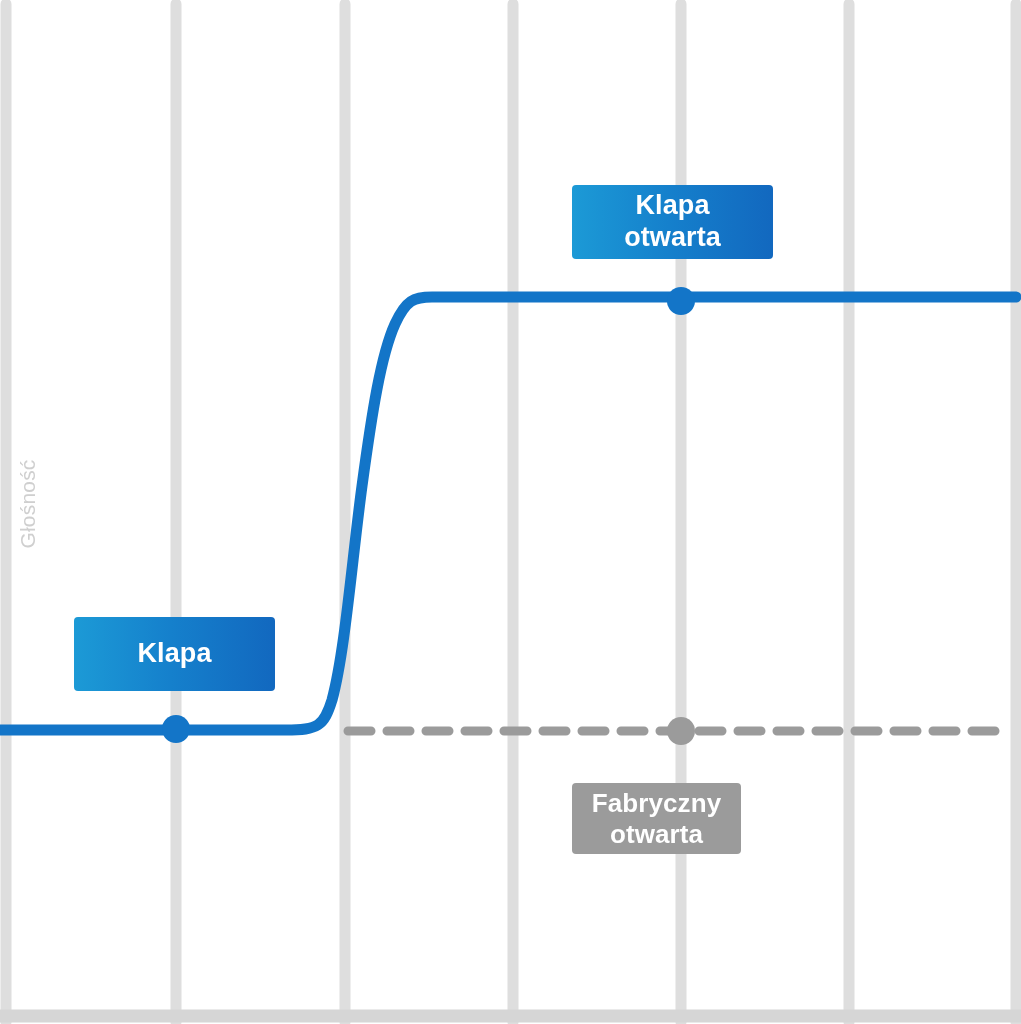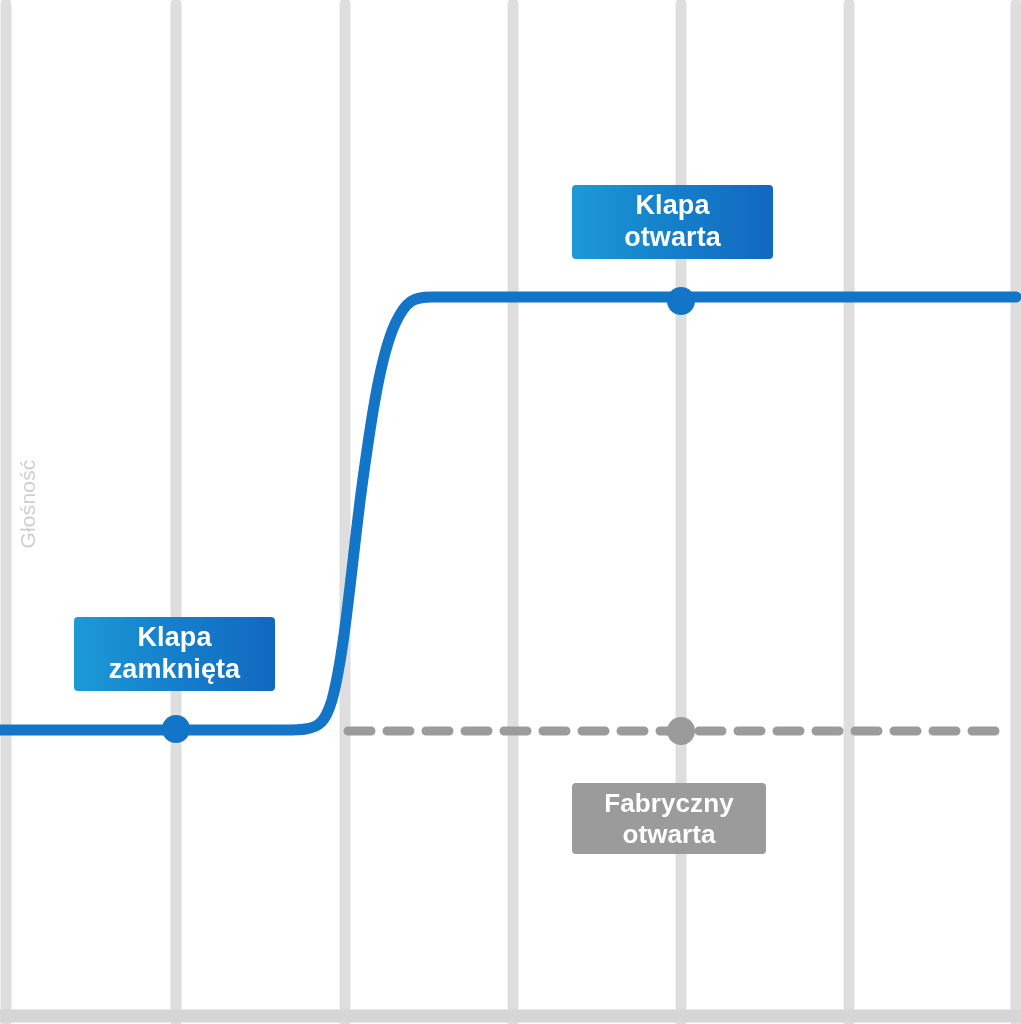--- a/index.html
+++ b/index.html
@@ -69,21 +69,21 @@
   #callout-closed {
     left: 74px;
     top: 617px;
     width: 201px;
     height: 74px;
     font-size: 27px;
   }
   #callout-stock {
     left: 572px;
     top: 783px;
-    width: 194px;
+    width: 169px;
     height: 71px;
     font-size: 26px;
   }
 </style>
 </head>
 <body>
 
 <div id="stage">
 
   <svg id="plot-svg" viewBox="0 0 1021 1024">
@@ -130,21 +130,20 @@
 
   <div class="axis-label" id="y-axis-label" style="left: -36px; top: 492px; width: 128px; text-align: center;">Głośność</div>
 
   <div class="callout callout-blue" id="callout-open">
     <span>Klapa</span>
     <span>otwarta</span>
   </div>
 
   <div class="callout callout-blue" id="callout-closed">
     <span>Klapa</span>
-    <span>zamknięta</span>
   </div>
 
   <div class="callout callout-gray" id="callout-stock">
     <span>Fabryczny</span>
     <span>otwarta</span>
   </div>
 
 </div>
 
 </body></html>

